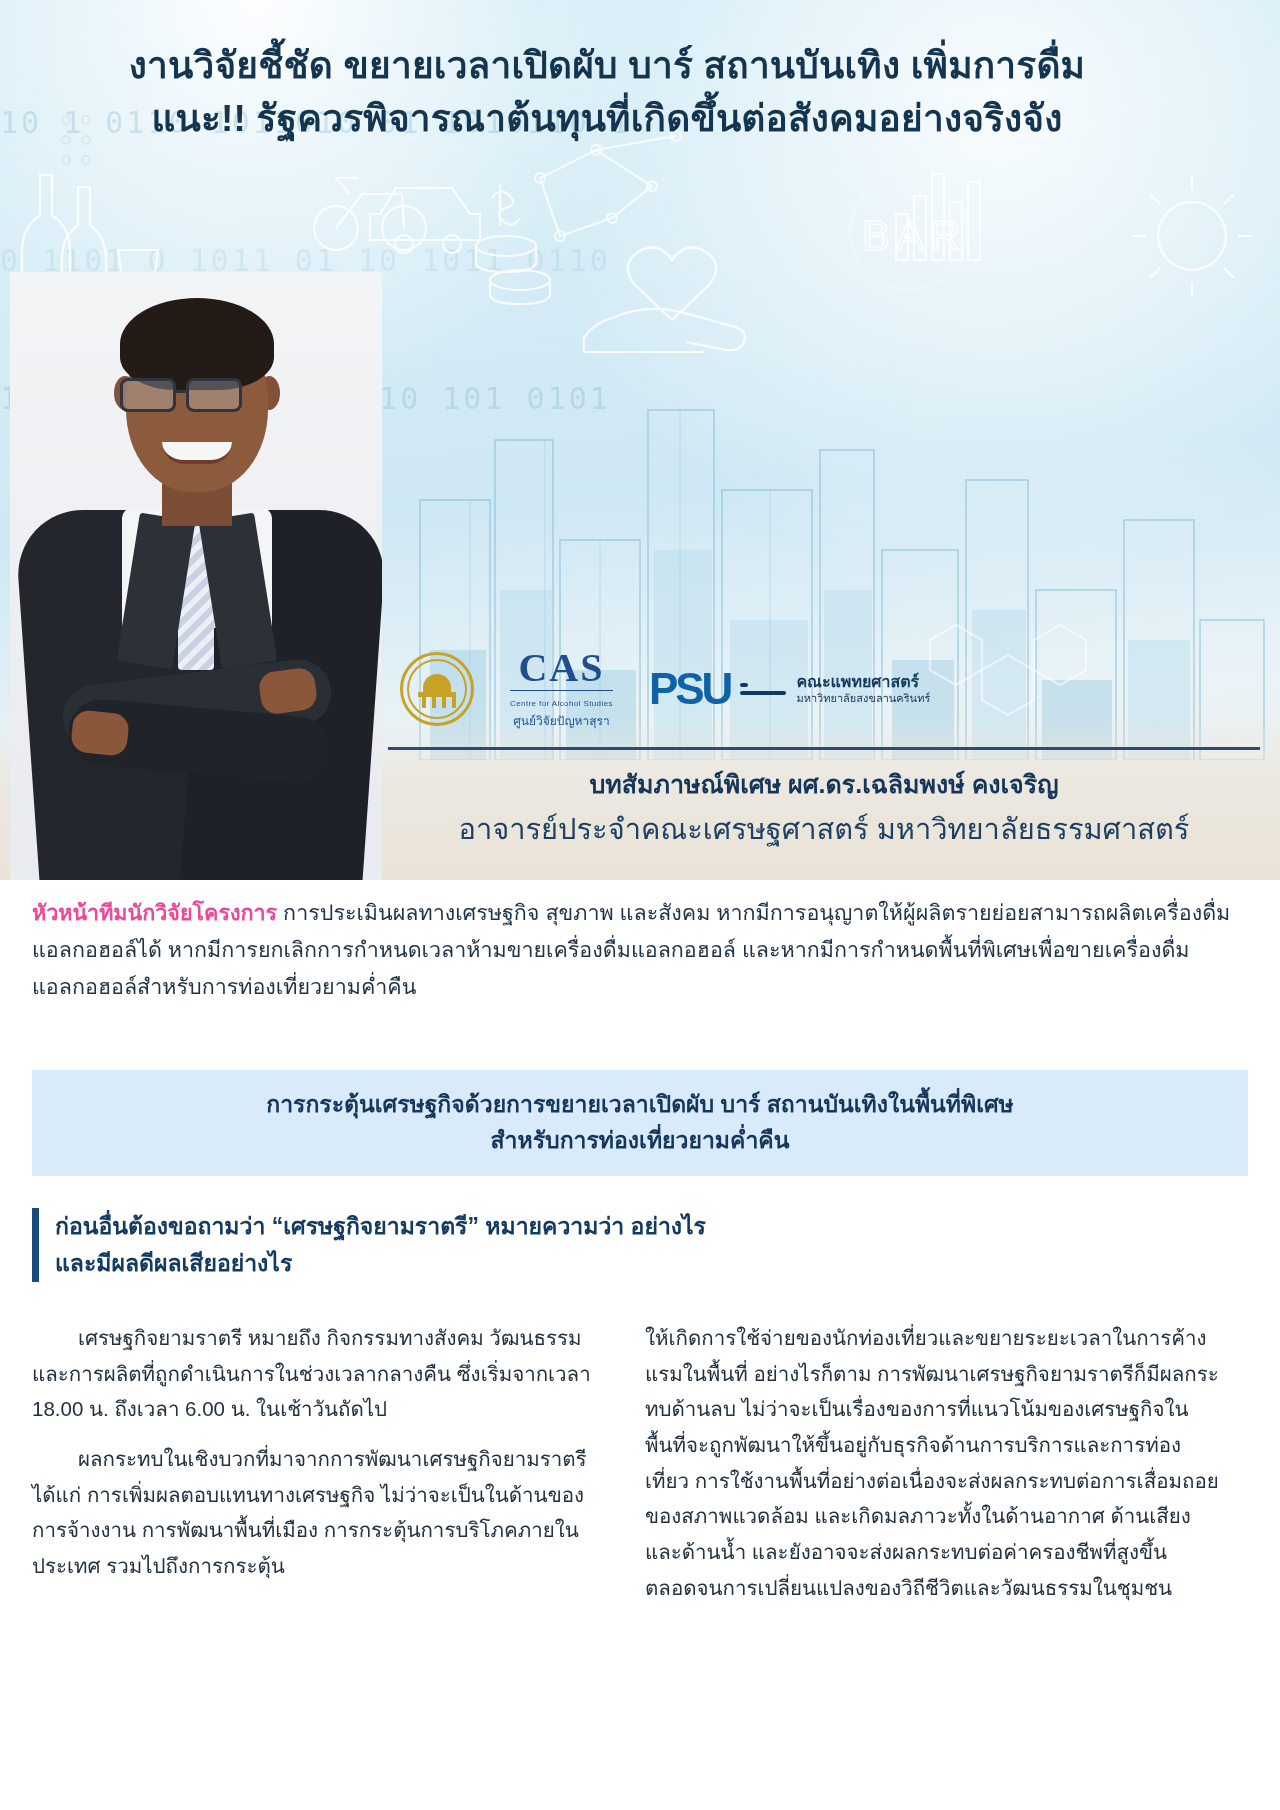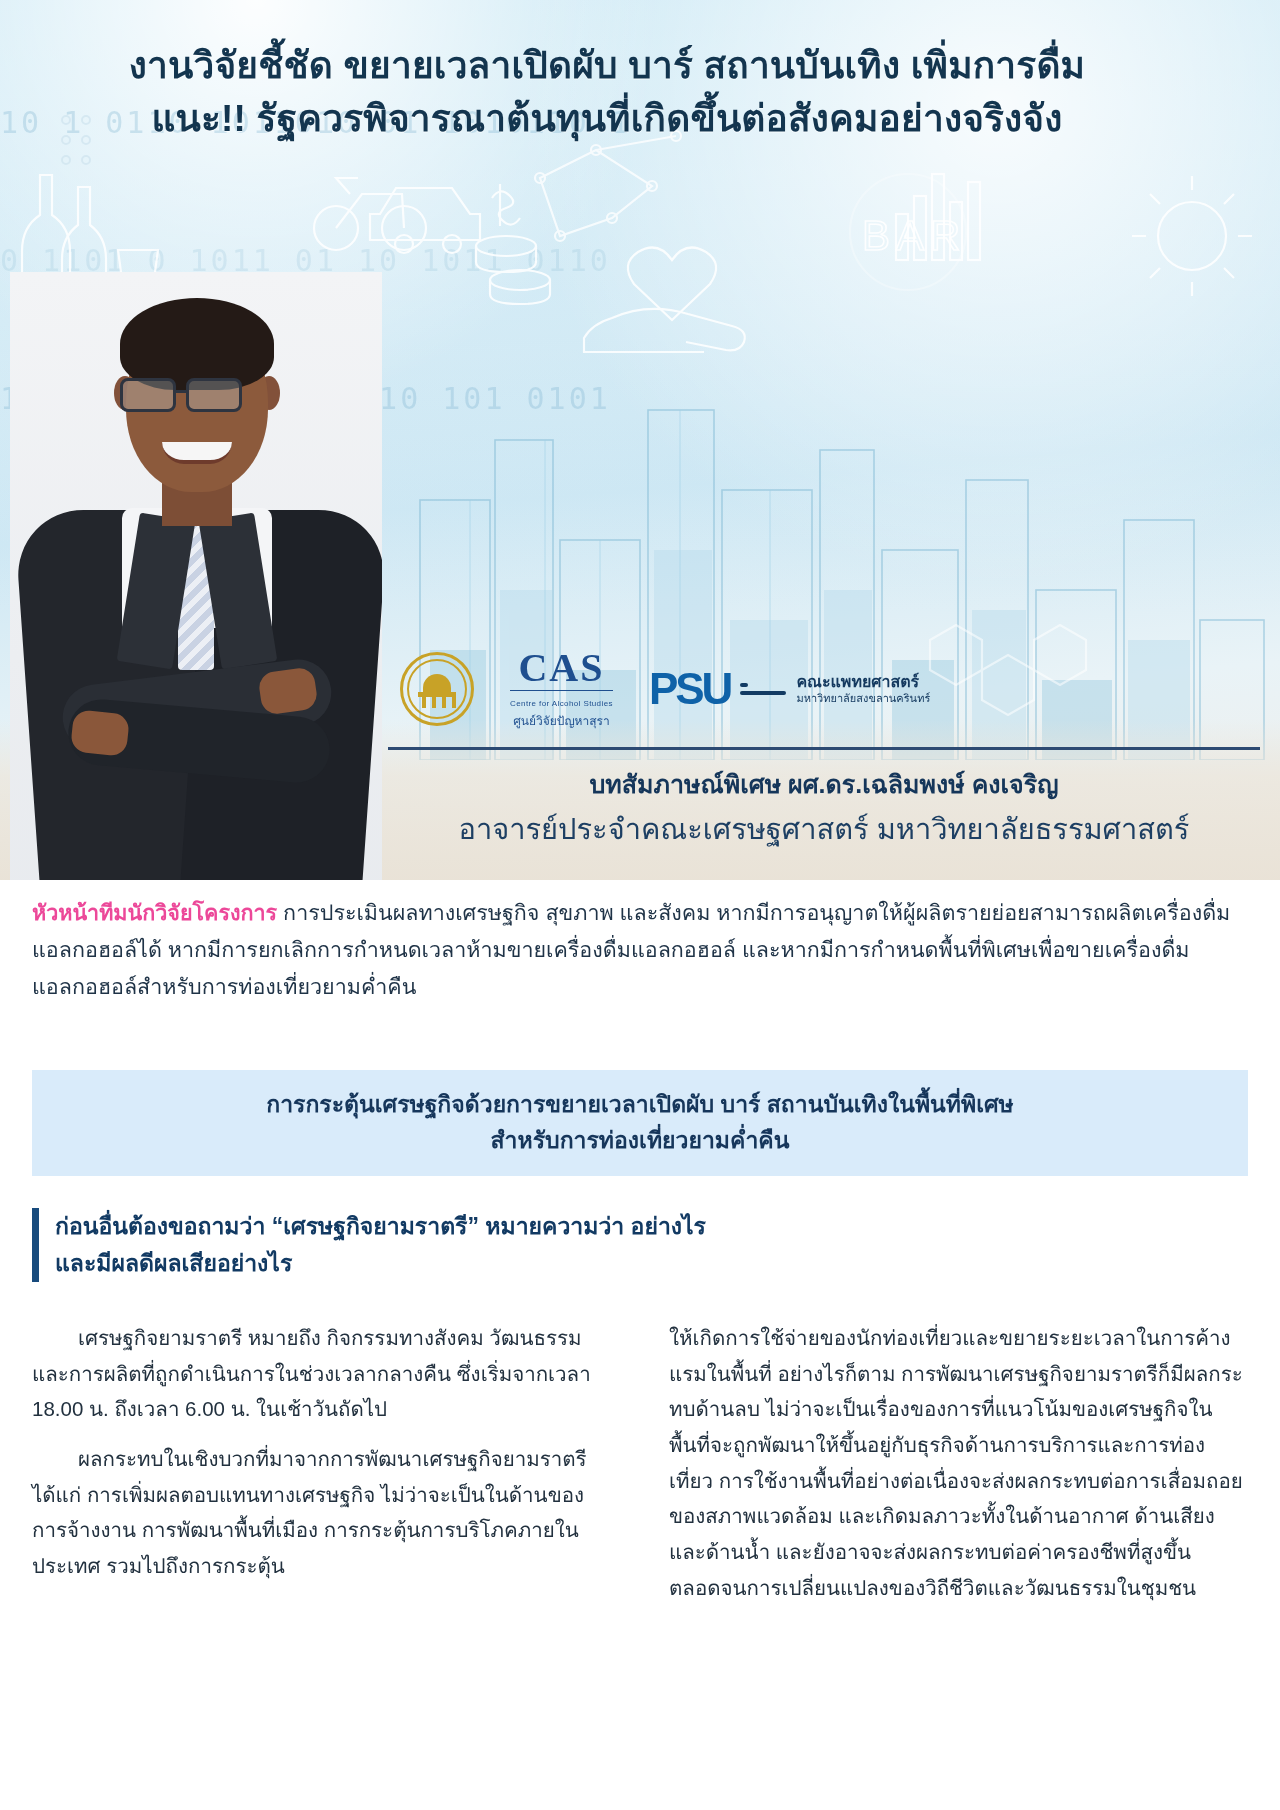--- a/index.html
+++ b/index.html
@@ -174,21 +174,21 @@
     left: 32px; top: 1208px; width: 1216px;
     padding-left: 16px;
     border-left: 7px solid #184b7d;
   }
   .question div { font-size: 23px; font-weight: bold; color:#123a63; line-height:1.6;}
 
   
   .cols {
     position: absolute;
     left: 32px; top: 1320px; width: 1216px; height: 470px;
-    display: flex; gap: 58px;
+    display: flex; gap: 34px;
   }
   .col { width: 579px; font-size: 20.5px; line-height: 1.74; color:#22313f; }
   .col p { margin: 0 0 14px 0; text-indent: 46px; text-align: left; }
   .col p.noindent { text-indent: 0; }
 </style>
 </head>
 <body>
 
 <div class="hero">
   <div class="hero-wash"></div>

